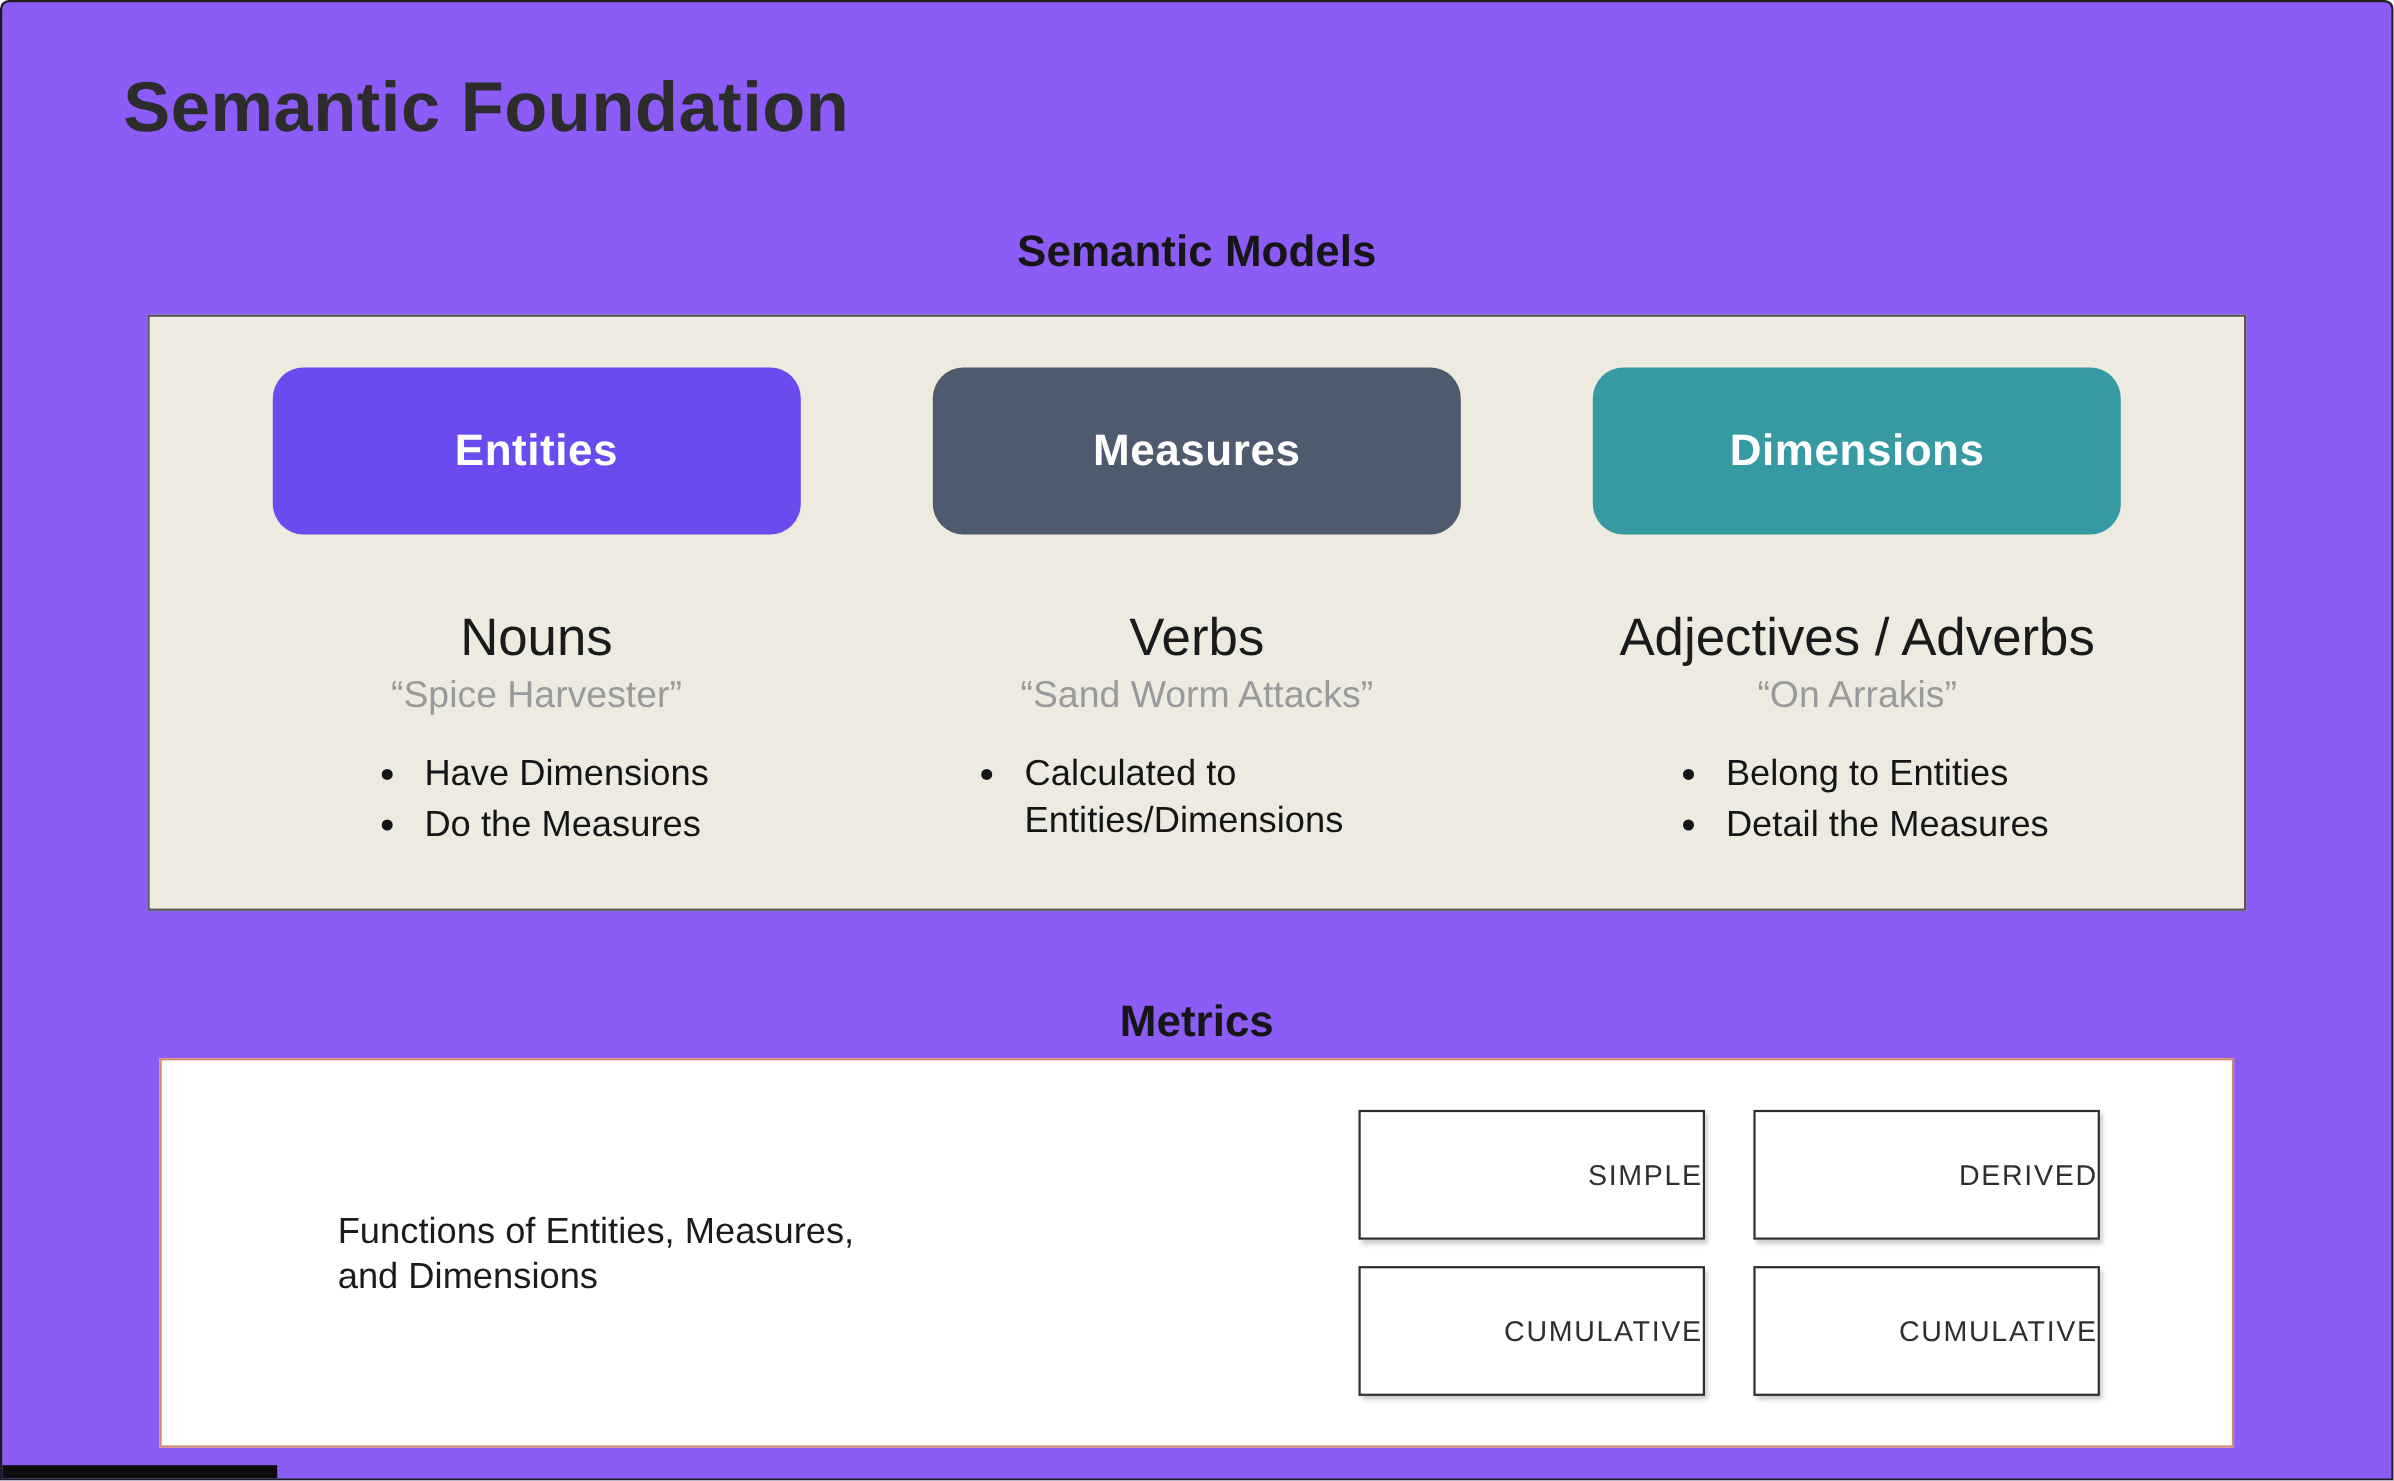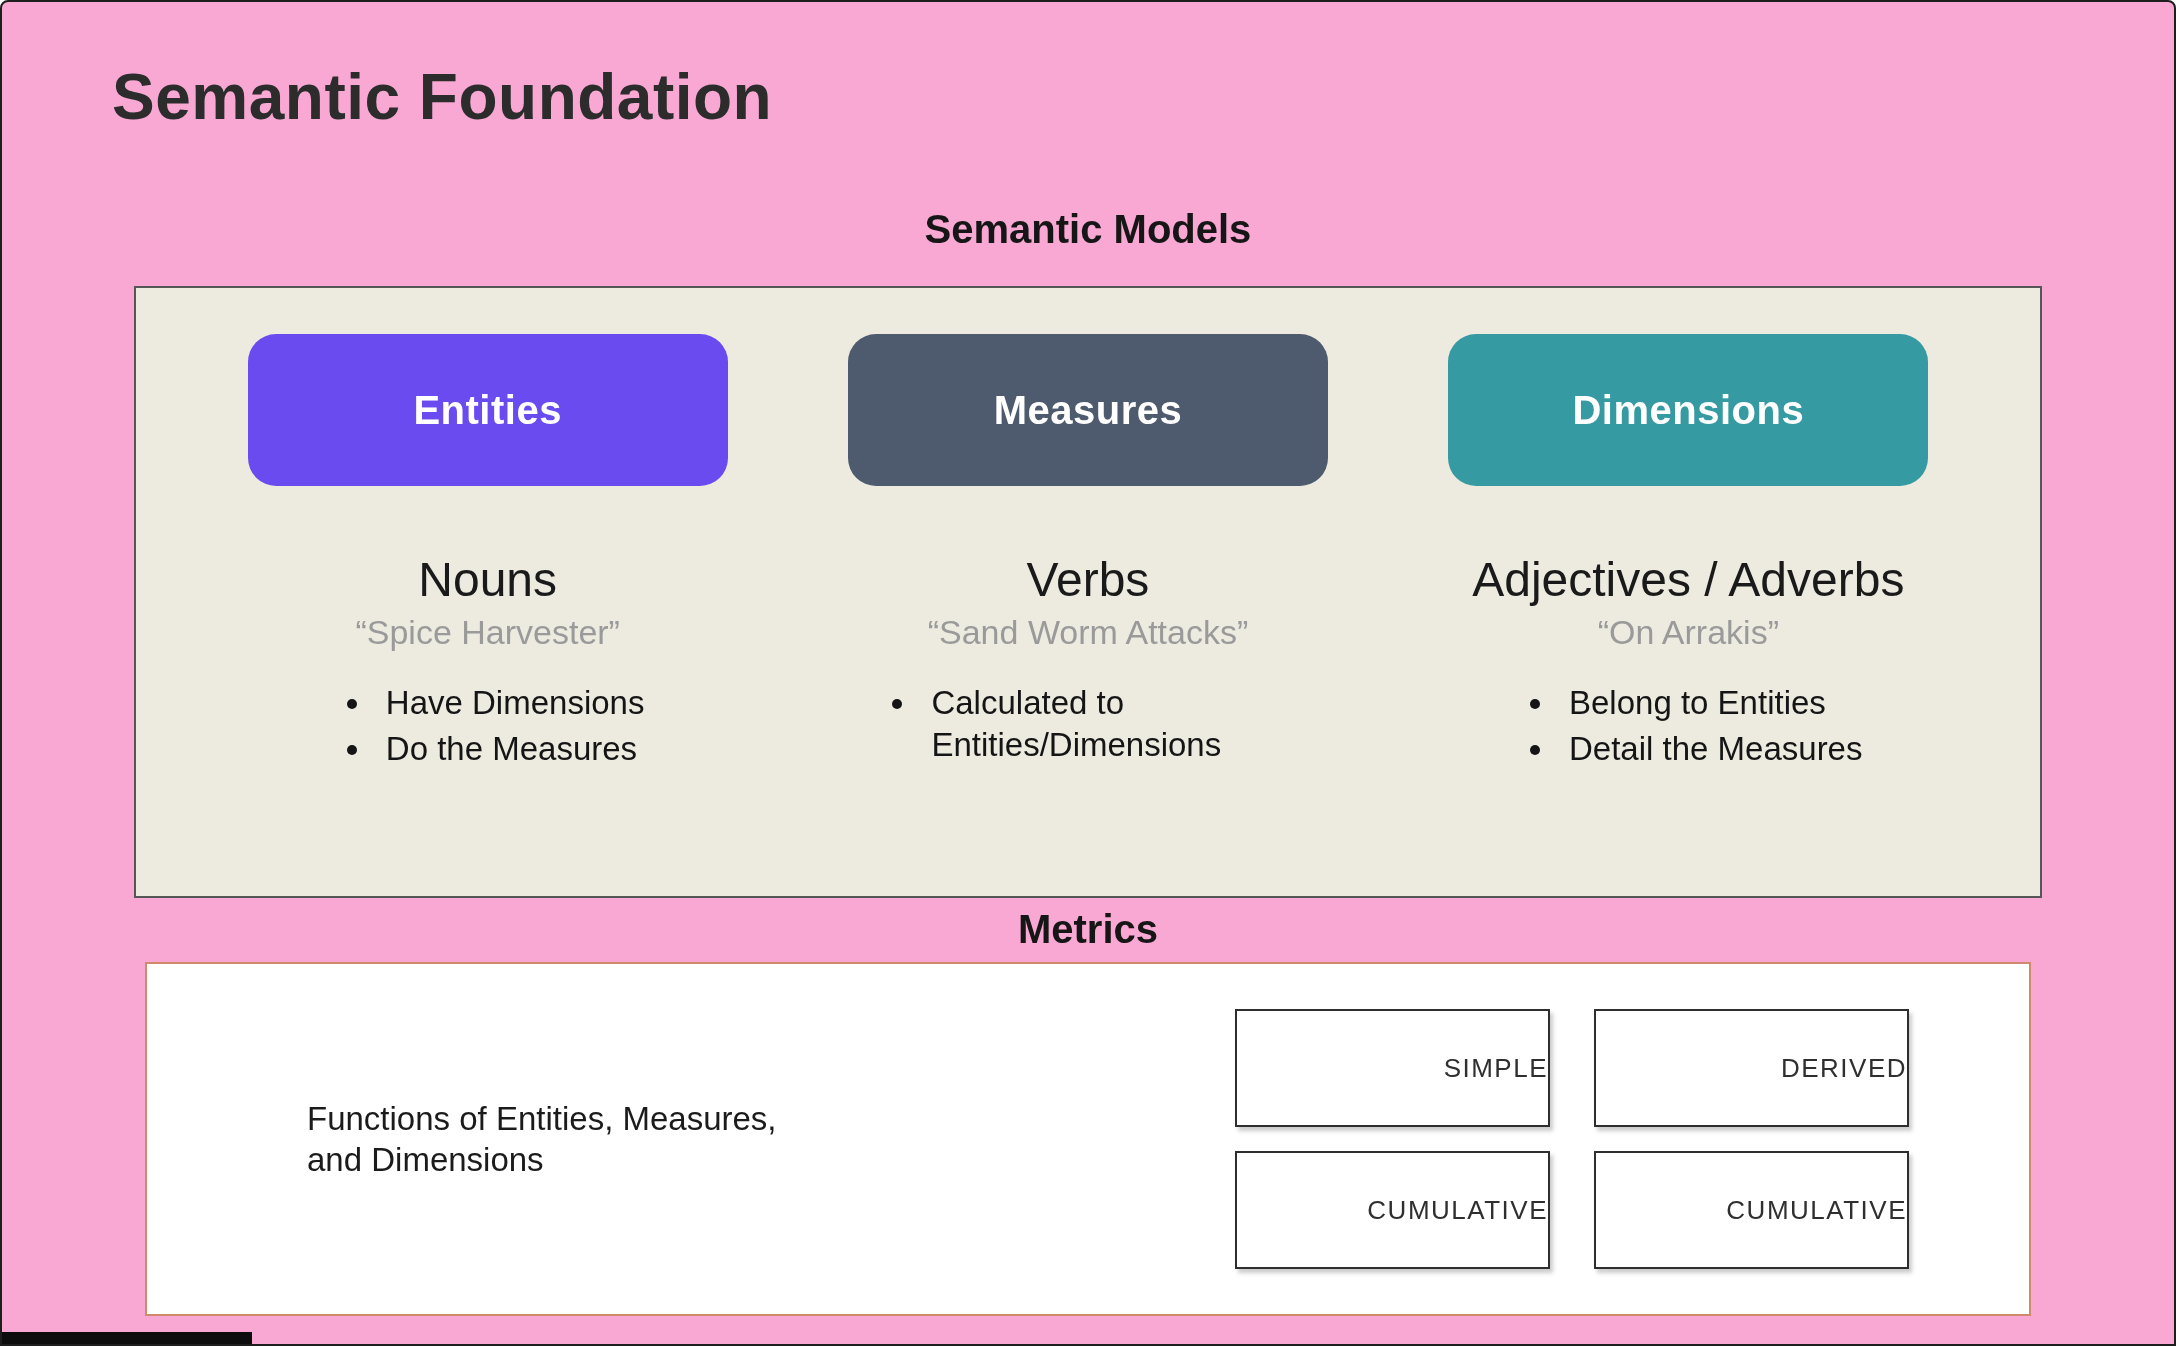--- a/index.html
+++ b/index.html
@@ -5,21 +5,21 @@
   html, body {
     margin: 0;
     padding: 0;
     background: #ffffff;
     font-family: "Liberation Sans", "DejaVu Sans", sans-serif;
   }
   .slide {
     position: relative;
     width: 2176px;
     height: 1346px;
-    background: #f9a8d4;
+    background: #8b5cf6;
     box-sizing: border-box;
     border: 2px solid #1e1e1e;
     border-radius: 8px 8px 0 0;
     overflow: hidden;
     padding-left: 45px;
   }
   .title {
     position: absolute;
     left: 110px;
     top: 58px;
@@ -40,21 +40,21 @@
   .models {
     position: absolute;
     top: 205px;
     left: 50%;
     transform: translateX(-50%);
     width: 1908px;
   }
   .models-box {
     box-sizing: border-box;
     width: 100%;
-    height: 612px;
+    height: 542px;
     background: #edebe0;
     border: 2px solid #565656;
     display: flex;
     justify-content: space-between;
     padding: 46px 56px 0 56px;
   }
   .model-col {
     width: 33%;
     display: flex;
     flex-direction: column;

